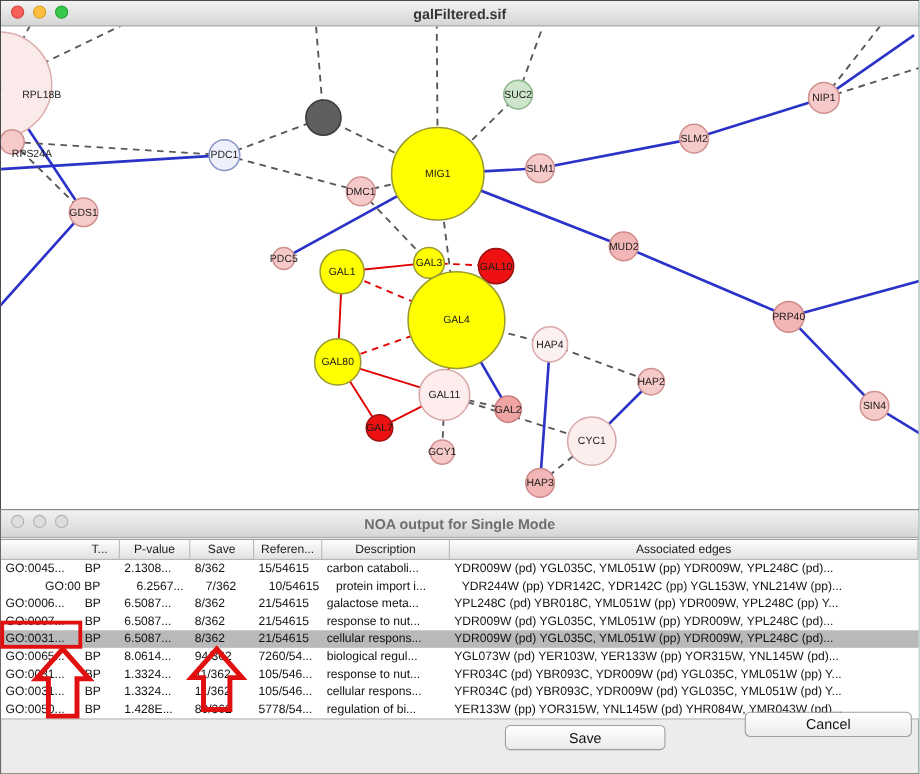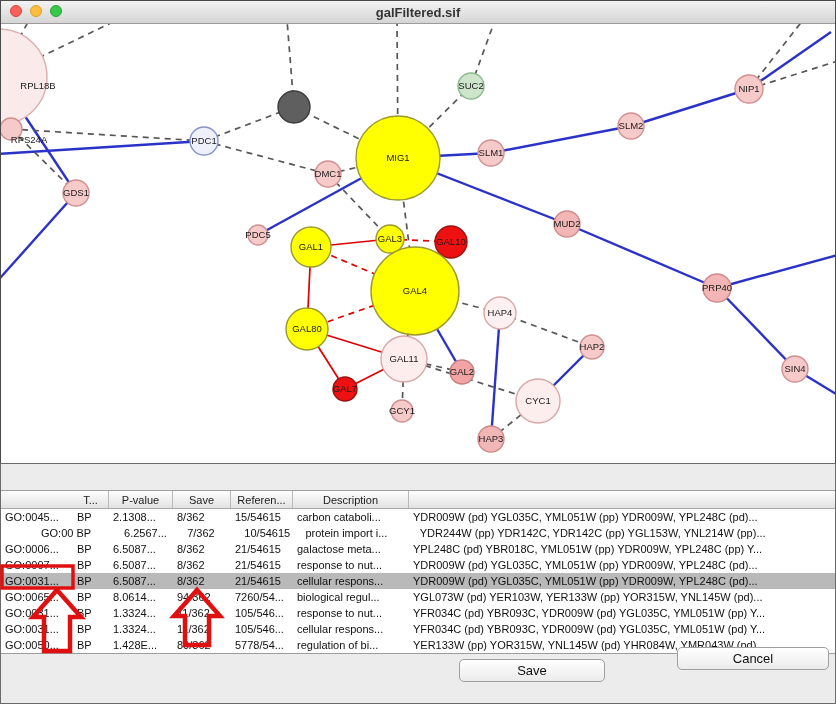--- a/index.html
+++ b/index.html
@@ -150,28 +150,37 @@
         <text x="403" y="338" text-anchor="middle" font-size="9.5" font-family="Liberation Sans, sans-serif" fill="#1a1a1a">GAL11</text>
         <text x="461" y="351" text-anchor="middle" font-size="9.5" font-family="Liberation Sans, sans-serif" fill="#1a1a1a">GAL2</text>
         <text x="344" y="368" text-anchor="middle" font-size="9.5" font-family="Liberation Sans, sans-serif" fill="#1a1a1a">GAL7</text>
         <text x="401" y="390" text-anchor="middle" font-size="9.5" font-family="Liberation Sans, sans-serif" fill="#1a1a1a">GCY1</text>
         <text x="537" y="380" text-anchor="middle" font-size="9.5" font-family="Liberation Sans, sans-serif" fill="#1a1a1a">CYC1</text>
         <text x="490" y="418" text-anchor="middle" font-size="9.5" font-family="Liberation Sans, sans-serif" fill="#1a1a1a">HAP3</text>
       </svg>
   </section>
 
   <section class="window-bottom">
+    <div class="titlebar2">
+      <span class="lights">
+        <span class="light inactive"></span>
+        <span class="light inactive"></span>
+        <span class="light inactive"></span>
+      </span>
+      <span class="title">NOA output for Single Mode</span>
+    </div>
     <div class="noa-table">
       <div class="thead" id="thead">
           <div class="th" style="width: 72px; margin-top: 32px;">GO ID</div>
           <div class="th" style="width: 36px;">T...</div>
           <div class="th" style="width: 64px;">P-value</div>
           <div class="th" style="width: 58px;">Save</div>
           <div class="th" style="width: 62px;">Referen...</div>
           <div class="th" style="width: 116px;">Description</div>
+          <div class="th" style="width: 426px;">Associated edges</div>
         </div>
       <div id="tbody">
           <div class="tr">
             <div class="td" style="width: 72px;">GO:0045...</div>
             <div class="td" style="width: 36px;">BP</div>
             <div class="td" style="width: 64px;">2.1308...</div>
             <div class="td" style="width: 58px;">8/362</div>
             <div class="td" style="width: 62px;">15/54615</div>
             <div class="td" style="width: 116px;">carbon cataboli...</div>
             <div class="td" style="width: 426px;">YDR009W (pd) YGL035C, YML051W (pp) YDR009W, YPL248C (pd)...</div>

